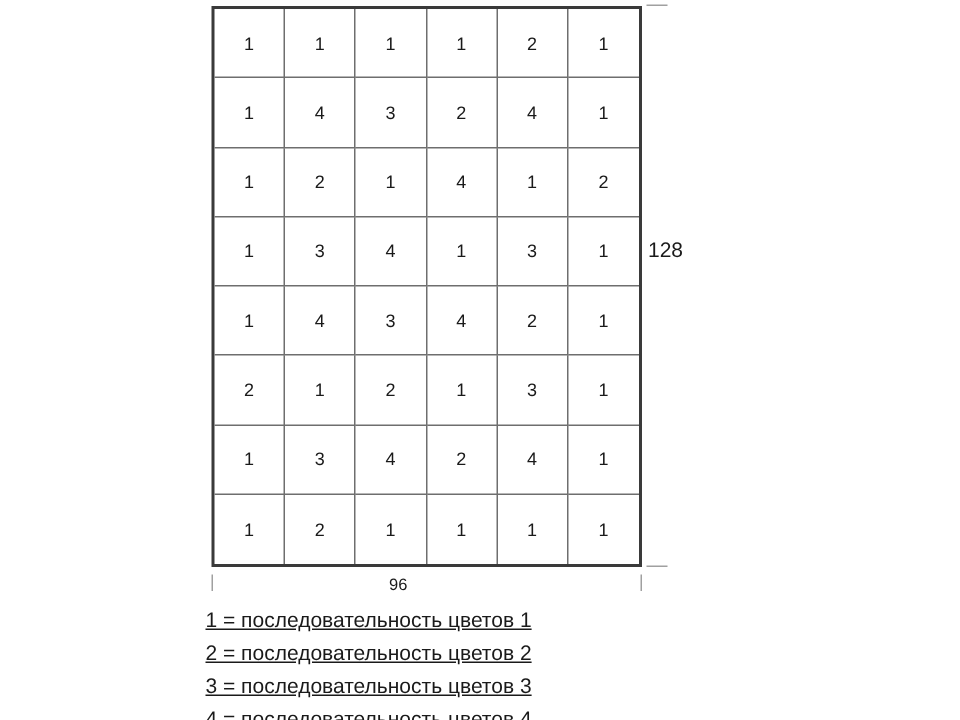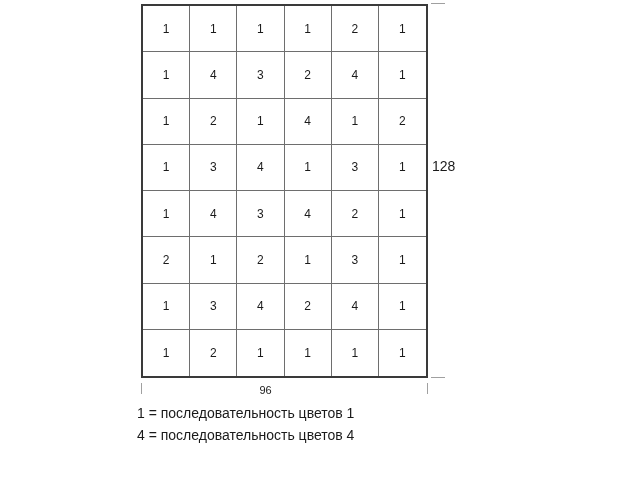--- a/index.html
+++ b/index.html
@@ -64,21 +64,21 @@
   .tick-right-top    { left: 431px; top: 3px; }
   .tick-right-bottom { left: 431px; top: 377px; }
 
   .legend {
     position: absolute;
     left: 137px; top: 402px;
     font-size: 14px;
     line-height: 22px;
     color: var(--text);
   }
-  .legend-line { white-space: nowrap; }
+  .legend-line { white-space: nowrap; text-decoration: underline; }
 </style>
 </head>
 <body>
 
 <div class="canvas">
 
   <div class="grid">
       <div class="cell">1</div>
       <div class="cell">1</div>
       <div class="cell">1</div>
@@ -133,16 +133,18 @@
 
   <div class="dim-width">96</div>
 
   <div class="tick tick-h tick-right-top"></div>
   <div class="tick tick-h tick-right-bottom"></div>
   <div class="tick tick-v tick-bottom-left"></div>
   <div class="tick tick-v tick-bottom-right"></div>
 
   <div class="legend">
     <div class="legend-line">1 = последовательность цветов 1</div>
+    <div class="legend-line">2 = последовательность цветов 2</div>
+    <div class="legend-line">3 = последовательность цветов 3</div>
     <div class="legend-line">4 = последовательность цветов 4</div>
   </div>
 
 </div>
 
 </body></html>

